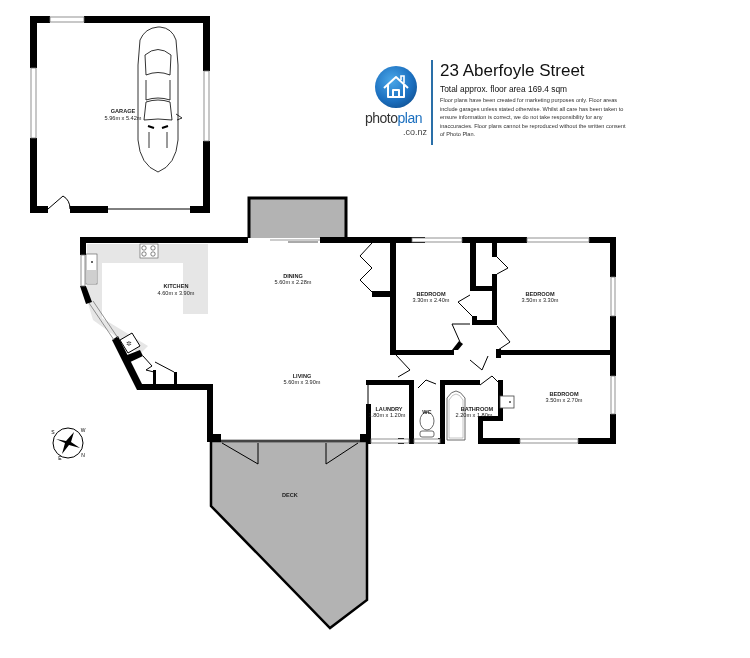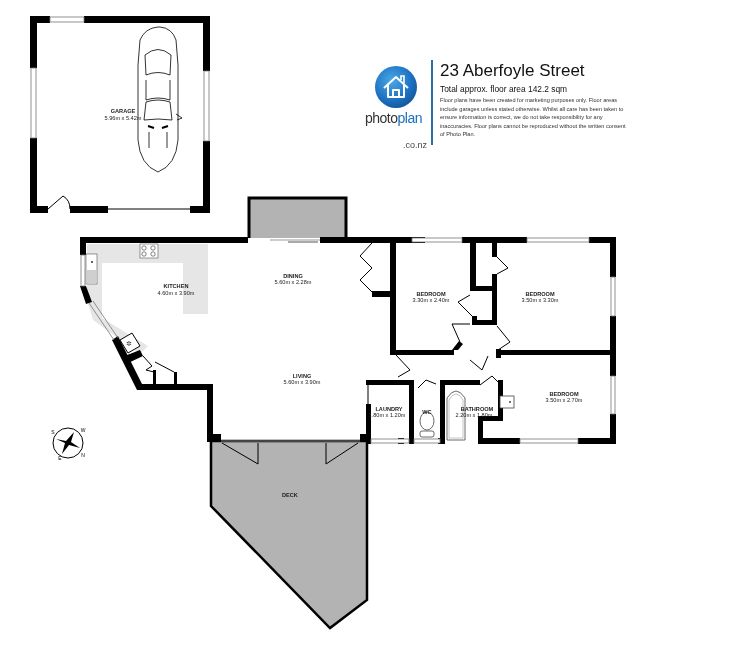--- a/index.html
+++ b/index.html
@@ -10,42 +10,42 @@
     .win { fill: #fff; stroke: #777; stroke-width: 0.8; }
     .lbl { font-family: "Liberation Sans", sans-serif; font-size: 5.6px; fill: #222; text-anchor: middle; font-weight: bold; }
     .dim { font-family: "Liberation Sans", sans-serif; font-size: 5.6px; fill: #222; text-anchor: middle; }
     .header { position: absolute; left: 365px; top: 60px; width: 260px; height: 85px; }
     .logo { position: absolute; left: 0; top: 6px; width: 68px; height: 78px; }
     .logo-circle { position: absolute; left: 10px; top: 0; width: 42px; height: 42px; border-radius: 50%;
       background: radial-gradient(circle at 40% 35%, #4aa7e8 0%, #1b6fbf 55%, #0b3f78 100%); }
     .logo-house { position: absolute; left: 10px; top: 0; width: 42px; height: 42px; }
     .logo-text { position: absolute; left: 0; top: 44px; font-size: 14px; color: #333; letter-spacing: -0.5px; }
     .logo-text .plan { color: #1b6fbf; }
-    .logo-sub { position: absolute; left: 38px; top: 61px; font-size: 9px; color: #444; margin-top: 13px; }
+    .logo-sub { position: absolute; left: 38px; top: 61px; font-size: 9px; color: #444; }
     .divider { position: absolute; left: 66px; top: 0; width: 2px; height: 85px; background: #2a6fa8; }
     .title { position: absolute; left: 75px; top: 1px; font-size: 17px; color: #111; white-space: nowrap; }
     .subtitle { position: absolute; left: 75px; top: 24px; font-size: 8.4px; color: #111; white-space: nowrap; }
     .disclaimer { position: absolute; left: 75px; top: 36px; width: 188px; font-size: 5.6px; line-height: 8.5px; color: #333; }
   </style>
 </head>
 <body>
 
 <div class="header">
   <div class="logo">
     <div class="logo-circle"></div>
     <svg class="logo-house" viewBox="0 0 42 42">
       <path d="M9 22 L21 11 L33 22 M13 19 L13 31 L29 31 L29 19 M18 31 L18 24 L24 24 L24 31" stroke="#fff" stroke-width="2" fill="none" stroke-linejoin="round"></path>
       <path d="M26 14 L26 10 L29 10 L29 17" stroke="#fff" stroke-width="1.6" fill="none"></path>
     </svg>
     <div class="logo-text"><span>photo</span><span class="plan">plan</span></div>
     <div class="logo-sub">.co.nz</div>
   </div>
   <div class="divider"></div>
   <div class="title">23 Aberfoyle Street</div>
-  <div class="subtitle">Total approx. floor area 142.2 sqm</div>
+  <div class="subtitle">Total approx. floor area 169.4 sqm</div>
   <div class="disclaimer">Floor plans have been created for marketing purposes only. Floor areas include garages unless stated otherwise. Whilst all care has been taken to ensure information is correct, we do not take responsibility for any inaccuracies. Floor plans cannot be reproduced without the written consent of Photo Plan.</div>
 </div>
 
 <svg id="plan" viewBox="0 0 750 658">
 
   <g>
 
     <rect class="wall" x="30" y="16" width="7" height="52"></rect>
     <rect class="wall" x="30" y="138" width="7" height="75"></rect>
     <rect class="wall" x="30" y="16" width="20" height="7"></rect>

